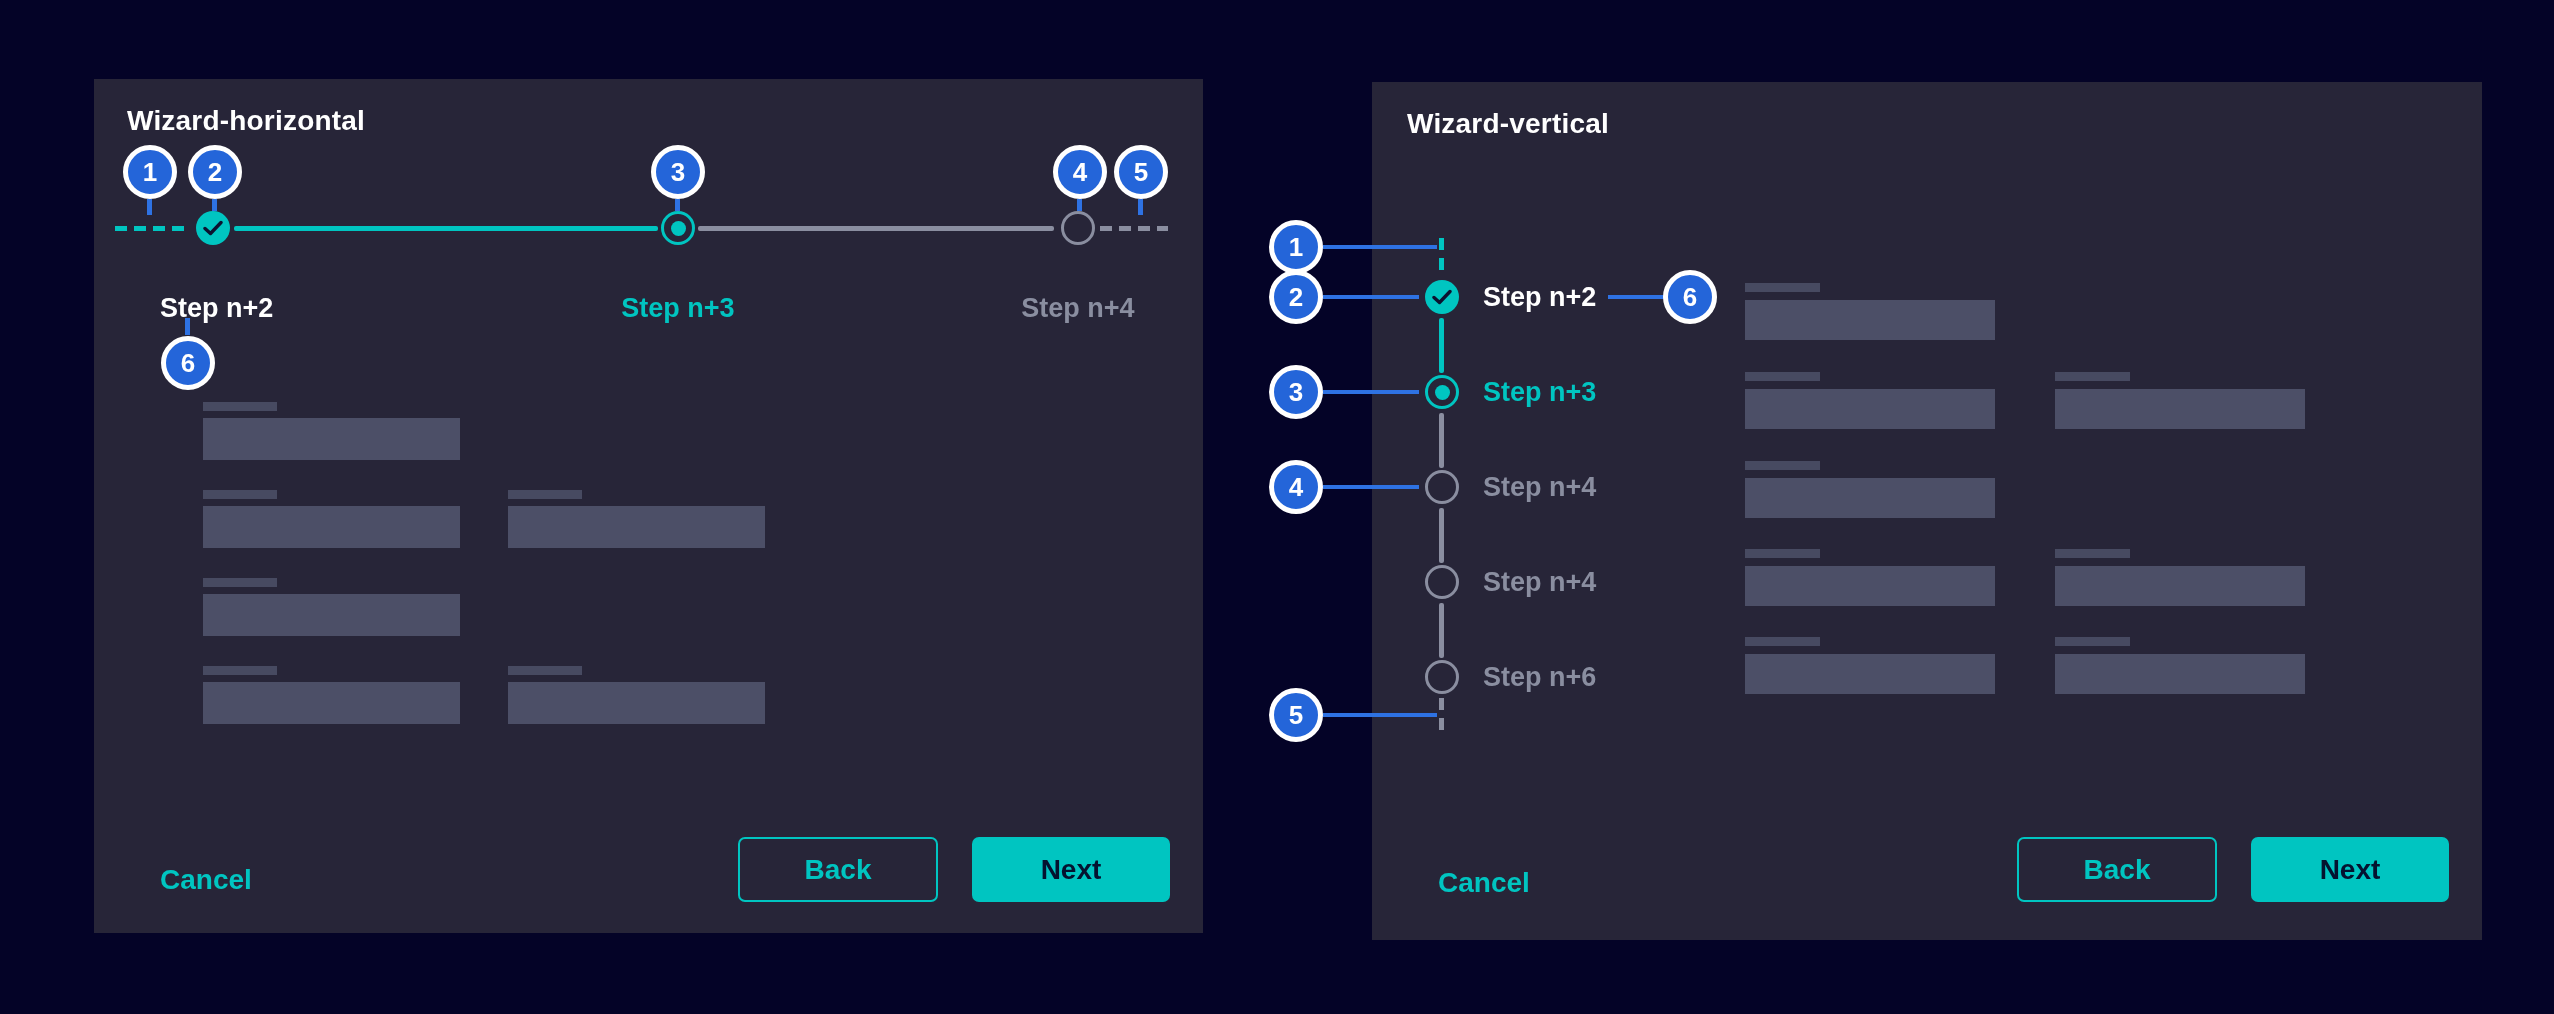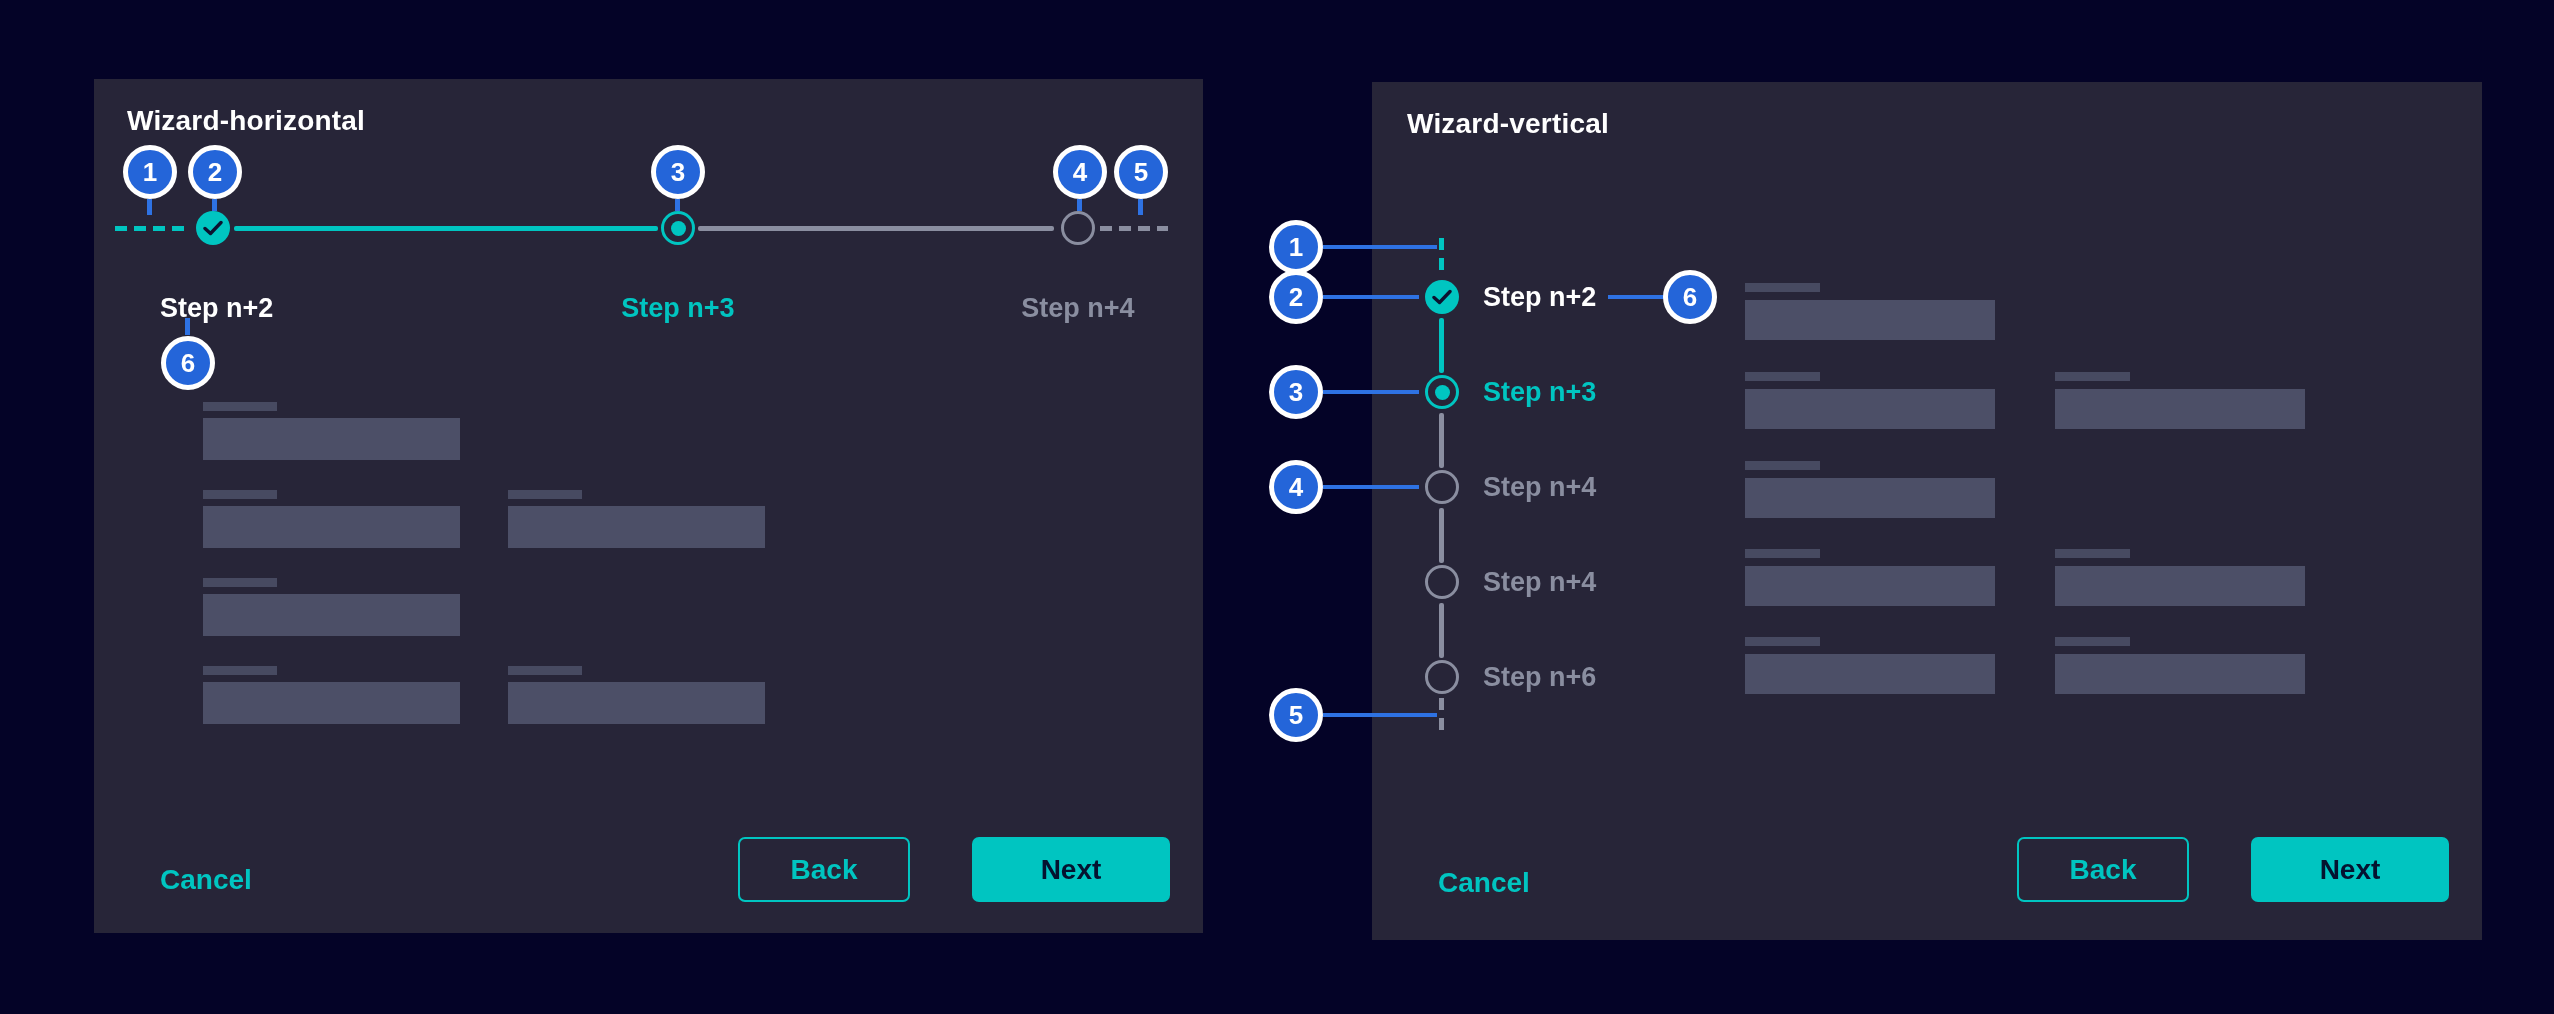--- a/index.html
+++ b/index.html
@@ -57,21 +57,21 @@
   .center220{width:220px;text-align:center;}
 
   
   .sk-label{position:absolute;height:9px;background:var(--sk-label);}
   .sk-field{position:absolute;background:var(--sk-field);}
 
   
   .cancel-link{position:absolute;font-size:28px;line-height:36px;font-weight:600;color:var(--accent);cursor:pointer;white-space:nowrap;}
   .btn{position:absolute;height:65px;border-radius:7px;display:flex;align-items:center;justify-content:center;
     font-size:28px;font-weight:600;font-family:"Liberation Sans",sans-serif;cursor:pointer;}
-  .btn.back{width:172px;border:2px solid var(--accent);color:var(--accent);background:transparent;}
+  .btn.back{width:200px;border:2px solid var(--accent);color:var(--accent);background:transparent;}
   .btn.next{width:198px;border:none;background:var(--accent);color:var(--next-text);}
 </style>
 </head>
 <body>
 
 <div class="stage">
 
   <section class="panel" id="panel-left">
     <h2 class="panel-title" style="left:33px;top:24px;">Wizard-horizontal</h2>
 

